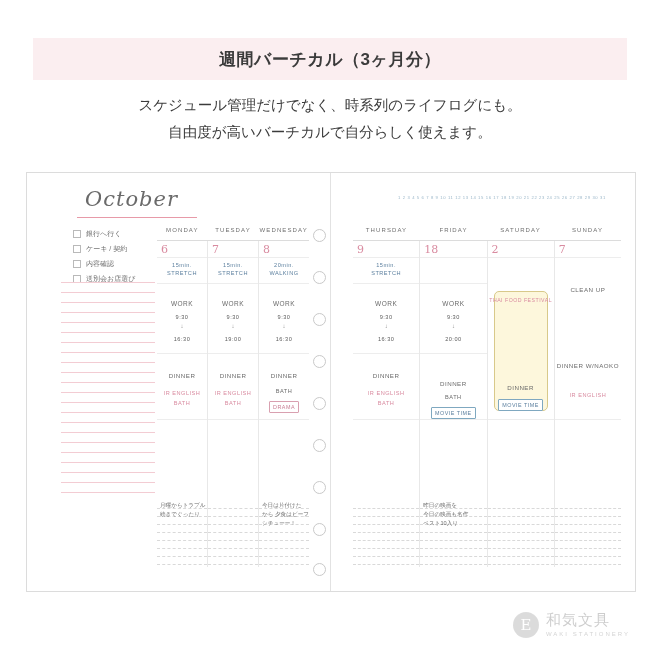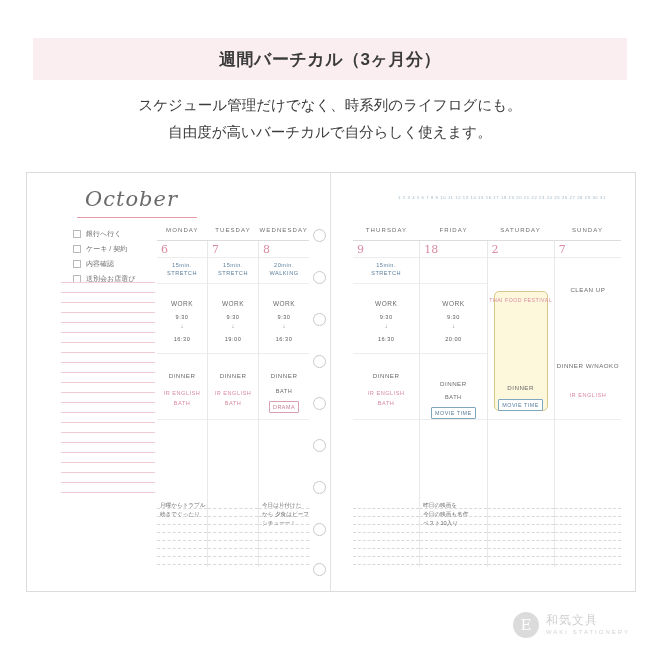--- a/index.html
+++ b/index.html
@@ -115,21 +115,21 @@
   .wm{
     position:absolute;right:30px;bottom:22px;display:flex;align-items:center;
     opacity:.5;
   }
   .wm .circle{
     width:26px;height:26px;border-radius:50%;background:#b9b9b9;color:#fff;
     display:flex;align-items:center;justify-content:center;font-size:15px;margin-right:7px;
     font-family:"DejaVu Serif", serif;
   }
   .wm .wmtxt{line-height:1.1;}
-  .wm .wm1{font-size:12px;color:#9d9d9d;letter-spacing:1px;}
+  .wm .wm1{font-size:15px;color:#9d9d9d;letter-spacing:1px;}
   .wm .wm2{font-size:6px;color:#a8a8a8;letter-spacing:2px;margin-top:2px;}
 </style>
 </head>
 <body>
 
 <div class="page">
 
   <div class="title-bar">
     <div class="title">週間バーチカル（3ヶ月分）</div>
   </div>

